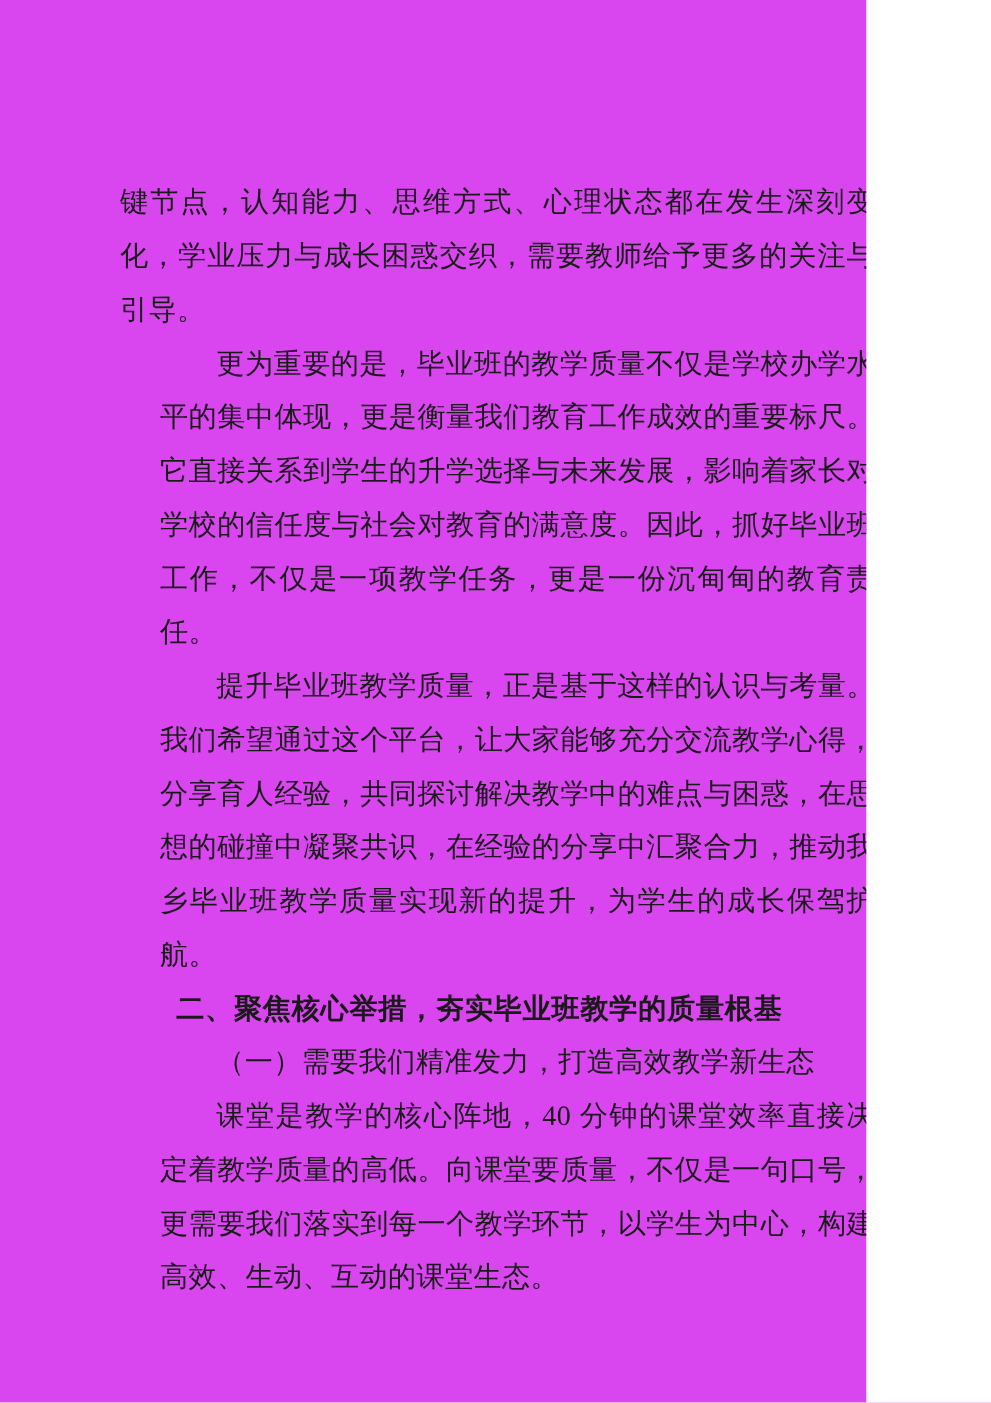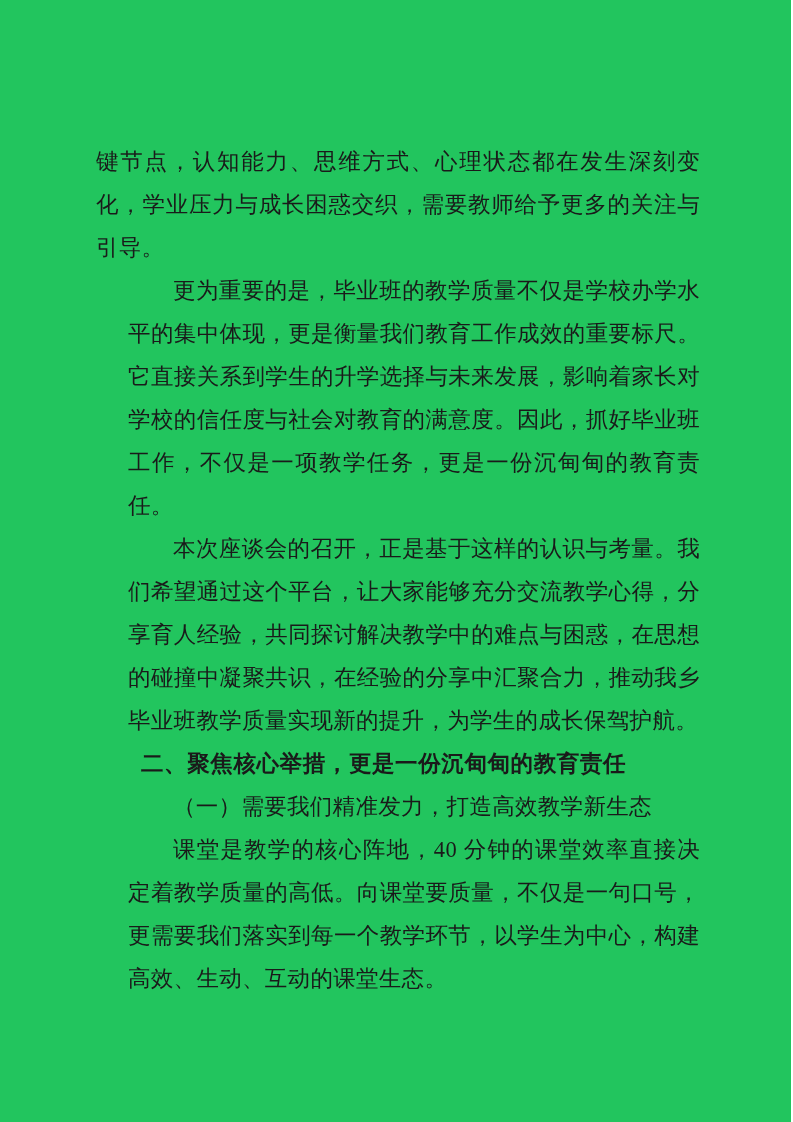--- a/index.html
+++ b/index.html
@@ -2,23 +2,23 @@
 <html><head>
 <meta charset="utf-8">
 <style>
   html, body {
     margin: 0;
     padding: 0;
     background: #ffffff;
   }
   .page {
     position: relative;
-    width: 791px;
+    width: 693px;
     height: 1122px;
-    background: #22c55e;
+    background: #d946ef;
     box-sizing: border-box;
     overflow: hidden;
     font-family: "Liberation Serif", "DejaVu Serif", serif;
   }
   .doc-body {
     position: absolute;
     left: 96px;
     top: 140px;
     width: 604px;
   }
@@ -45,18 +45,18 @@
     margin-bottom: 0;
   }
 </style>
 </head>
 <body>
 
 <div class="page">
   <div class="doc-body">
     <p class="para-block">键节点，认知能力、思维方式、心理状态都在发生深刻变化，学业压力与成长困惑交织，需要教师给予更多的关注与引导。</p>
     <p class="para-block indent">更为重要的是，毕业班的教学质量不仅是学校办学水平的集中体现，更是衡量我们教育工作成效的重要标尺。它直接关系到学生的升学选择与未来发展，影响着家长对学校的信任度与社会对教育的满意度。因此，抓好毕业班工作，不仅是一项教学任务，更是一份沉甸甸的教育责任。</p>
-    <p class="para-block indent">本次座谈会的召开，正是基于这样的认识与考量。我们希望通过这个平台，让大家能够充分交流教学心得，分享育人经验，共同探讨解决教学中的难点与困惑，在思想的碰撞中凝聚共识，在经验的分享中汇聚合力，推动我乡毕业班教学质量实现新的提升，为学生的成长保驾护航。</p>
-    <p class="para-block heading">二、聚焦核心举措，更是一份沉甸甸的教育责任</p>
+    <p class="para-block indent">提升毕业班教学质量，正是基于这样的认识与考量。我们希望通过这个平台，让大家能够充分交流教学心得，分享育人经验，共同探讨解决教学中的难点与困惑，在思想的碰撞中凝聚共识，在经验的分享中汇聚合力，推动我乡毕业班教学质量实现新的提升，为学生的成长保驾护航。</p>
+    <p class="para-block heading">二、聚焦核心举措，夯实毕业班教学的质量根基</p>
     <p class="para-block indent">（一）需要我们精准发力，打造高效教学新生态</p>
     <p class="para-block indent">课堂是教学的核心阵地，40 分钟的课堂效率直接决定着教学质量的高低。向课堂要质量，不仅是一句口号，更需要我们落实到每一个教学环节，以学生为中心，构建高效、生动、互动的课堂生态。</p>
   </div>
 </div>
 
 </body></html>

